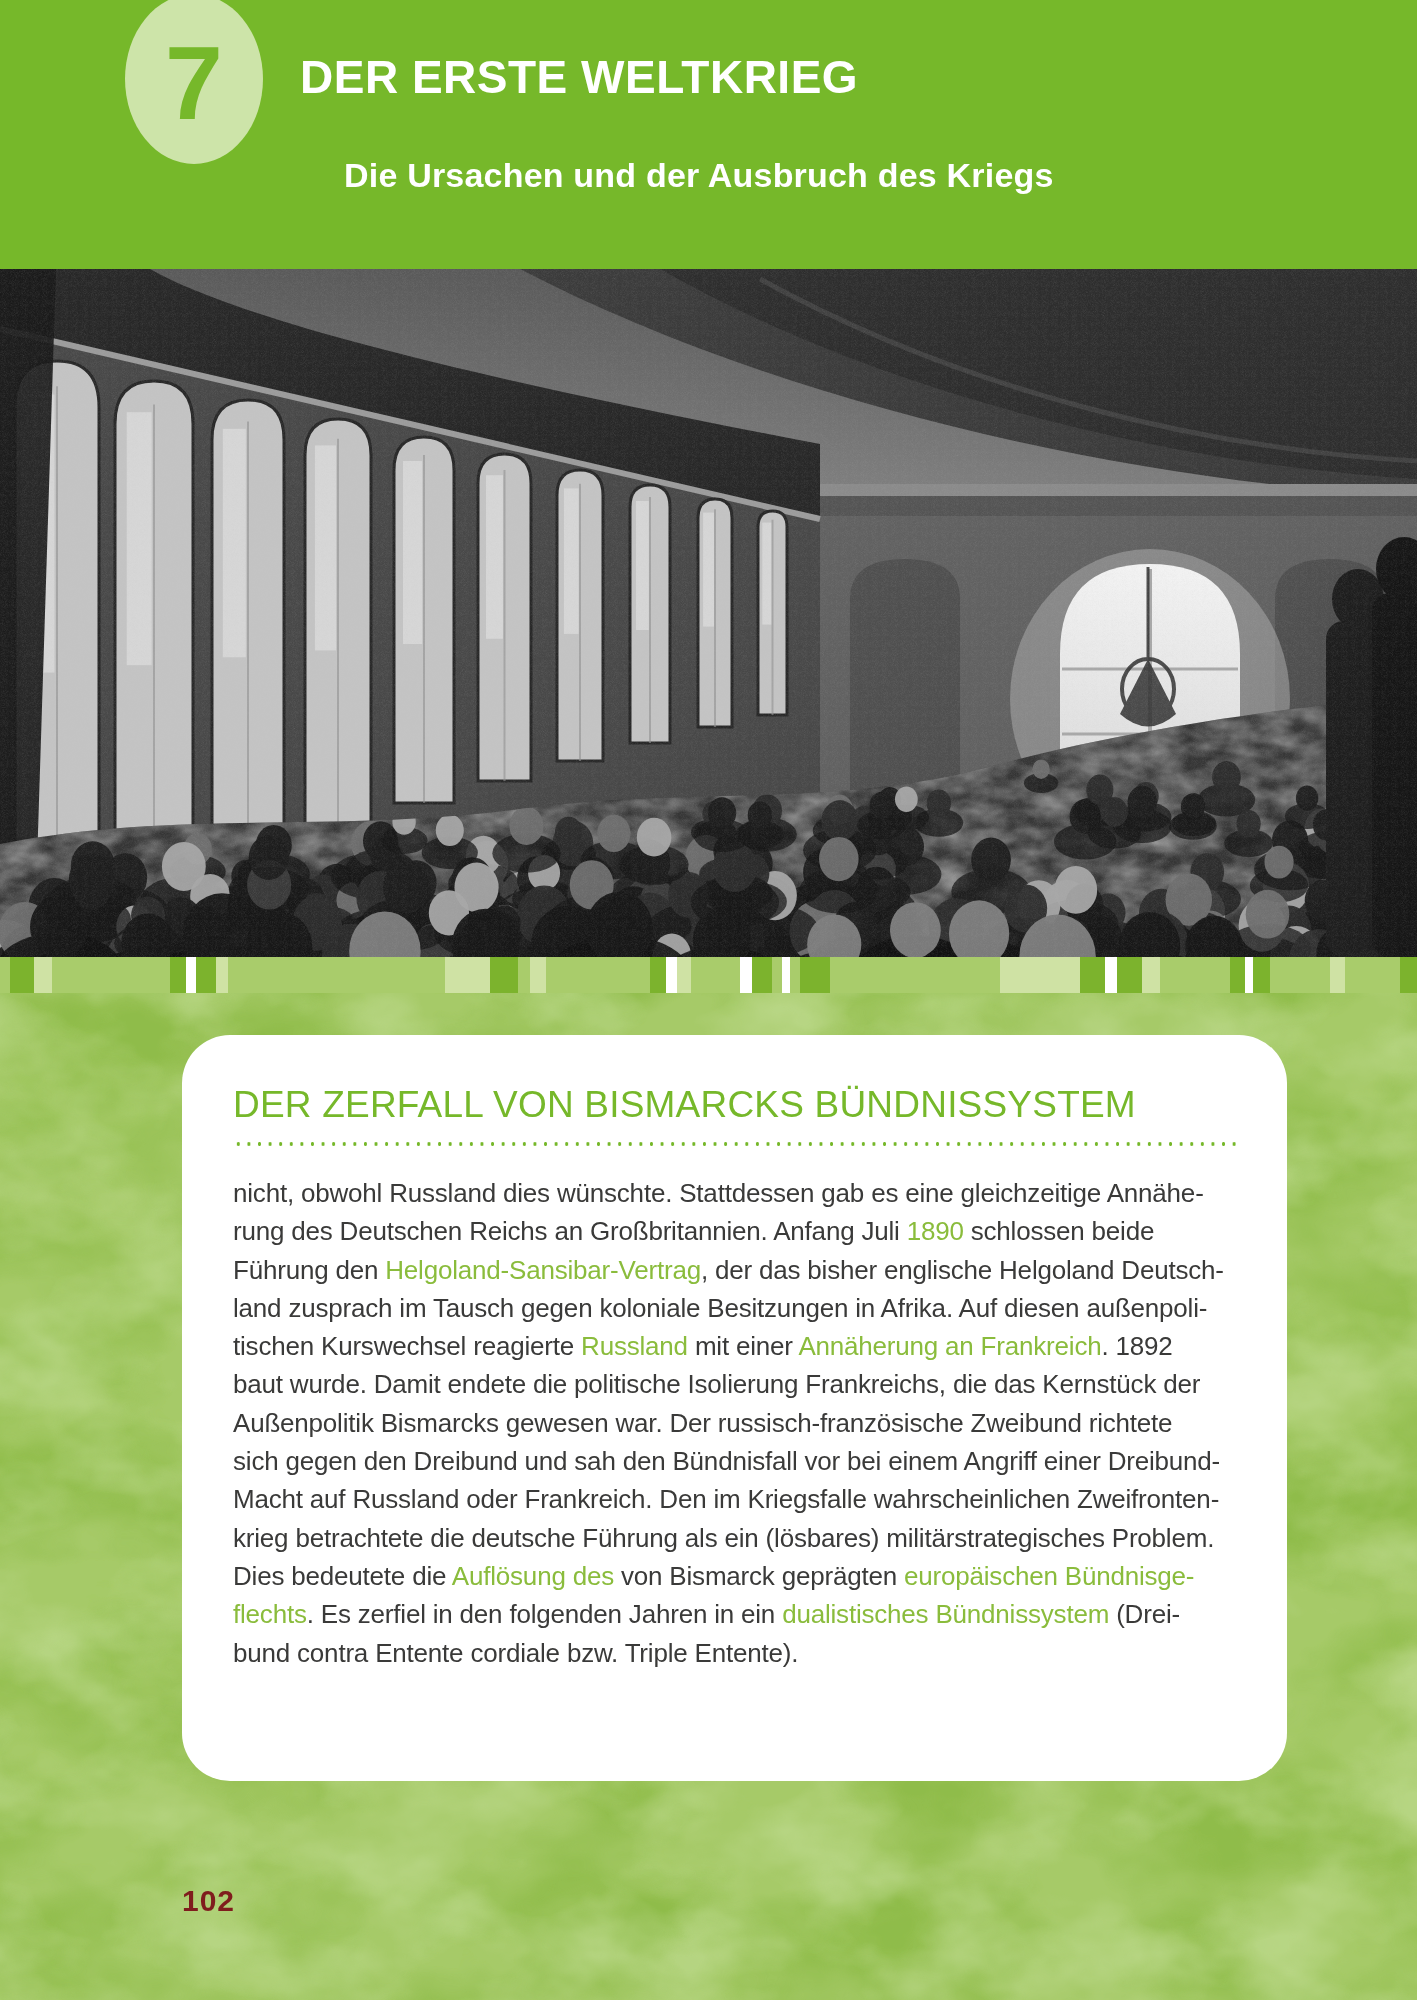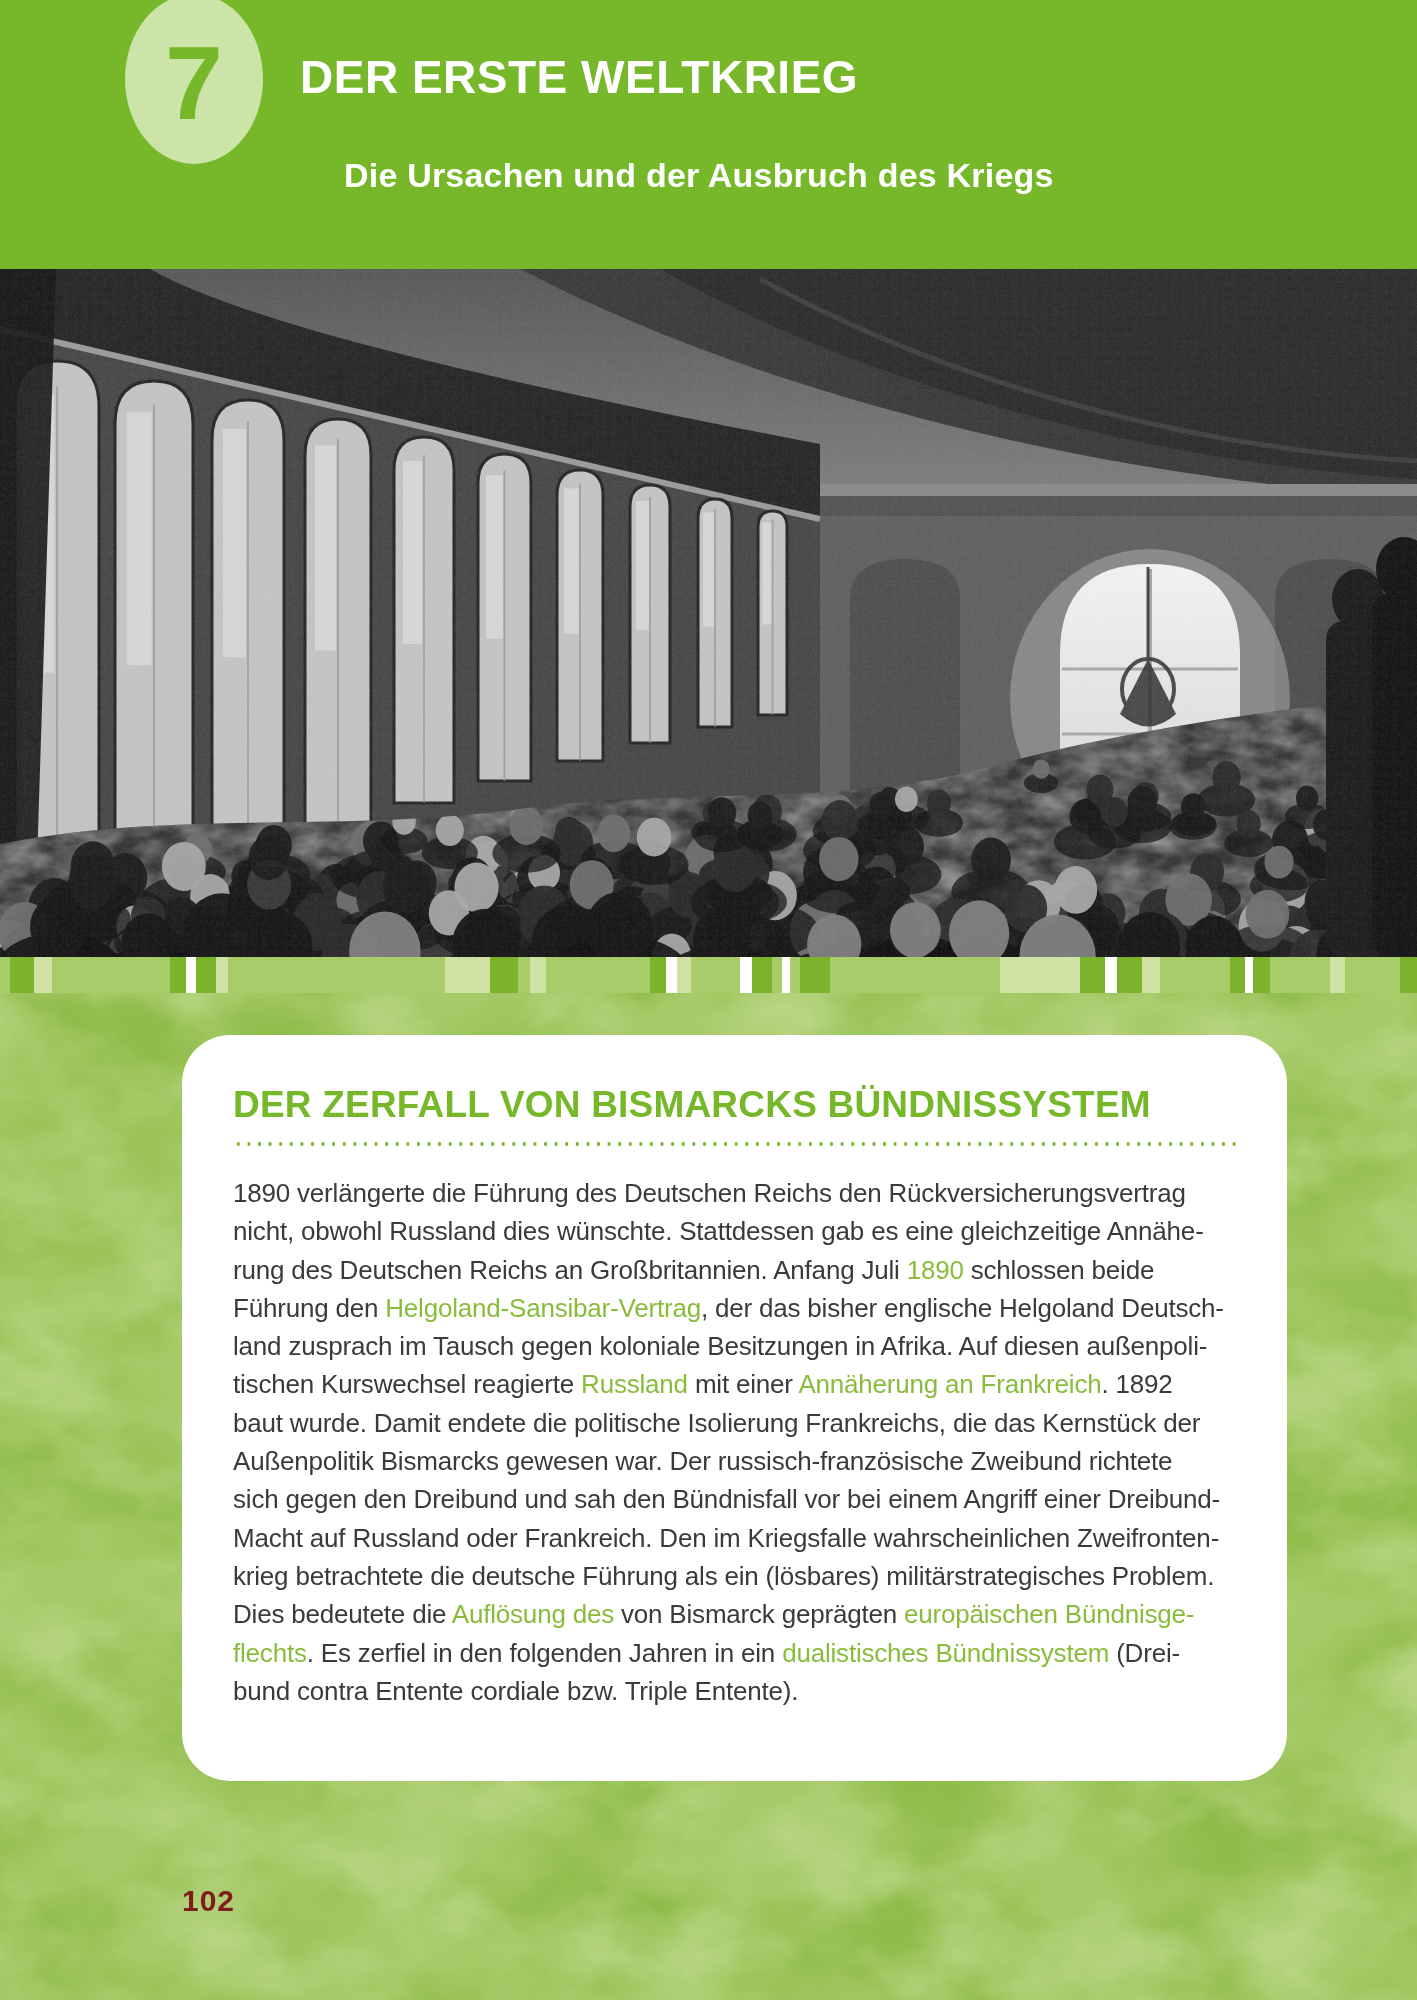--- a/index.html
+++ b/index.html
@@ -50,21 +50,21 @@
     background:#a6ca68;
   }
   .green-zone svg{position:absolute; left:0; top:0; display:block;}
   
   .card{
     position:absolute; left:182px; top:1035px; width:1105px; height:746px;
     background:#ffffff; border-radius:48px;
     box-sizing:border-box; padding:50px 47px 0 51px; overflow:hidden;
   }
   .card-heading{
-    margin:0; color:#76b82a; font-size:37px; font-weight:700;
+    margin:0; color:#76b82a; font-size:37px; font-weight:400;
     letter-spacing:.2px; line-height:40px; white-space:nowrap;
   }
   .dotted-rule{
     margin-top:16px; height:6px; width:1007px;
     background-image:radial-gradient(circle,#76b82a 1.7px,rgba(0,0,0,0) 1.9px);
     background-size:10.6px 6px; background-repeat:repeat-x; background-position:0 50%;
   }
   .paragraph{margin-top:27px;}
   .pline{
     color:#3a3a39; font-size:26px; letter-spacing:-0.2px;
@@ -674,21 +674,20 @@
       <rect x="0" y="0" width="1417" height="1007" fill="#a6ca68"></rect>
       <rect x="0" y="0" width="1417" height="1007" filter="url(#gm1)" opacity="0.85"></rect>
       <rect x="0" y="0" width="1417" height="1007" filter="url(#gm2)" opacity="0.8"></rect>
     </svg>
   </div>
 
   <div class="card">
     <h2 class="card-heading">DER ZERFALL VON BISMARCKS BÜNDNISSYSTEM</h2>
     <div class="dotted-rule"></div>
     <div class="paragraph">
-        <div class="pline"><span>1890 verlängerte die Führung des Deutschen Reichs den Rückversicherungsvertrag</span></div>
         <div class="pline"><span>nicht, obwohl Russland dies wünschte. Stattdessen gab es eine gleichzeitige Annähe-</span></div>
         <div class="pline"><span>rung des Deutschen Reichs an Großbritannien. Anfang Juli </span><span class="kw">1890</span><span> schlossen beide</span></div>
         <div class="pline"><span>Führung den </span><span class="kw">Helgoland-Sansibar-Vertrag</span><span>, der das bisher englische Helgoland Deutsch-</span></div>
         <div class="pline"><span>land zusprach im Tausch gegen koloniale Besitzungen in Afrika. Auf diesen außenpoli-</span></div>
         <div class="pline"><span>tischen Kurswechsel reagierte </span><span class="kw">Russland</span><span> mit einer </span><span class="kw">Annäherung an Frankreich</span><span>. 1892</span></div>
         <div class="pline"><span>baut wurde. Damit endete die politische Isolierung Frankreichs, die das Kernstück der</span></div>
         <div class="pline"><span>Außenpolitik Bismarcks gewesen war. Der russisch-französische Zweibund richtete</span></div>
         <div class="pline"><span>sich gegen den Dreibund und sah den Bündnisfall vor bei einem Angriff einer Dreibund-</span></div>
         <div class="pline"><span>Macht auf Russland oder Frankreich. Den im Kriegsfalle wahrscheinlichen Zweifronten-</span></div>
         <div class="pline"><span>krieg betrachtete die deutsche Führung als ein (lösbares) militärstrategisches Problem.</span></div>

